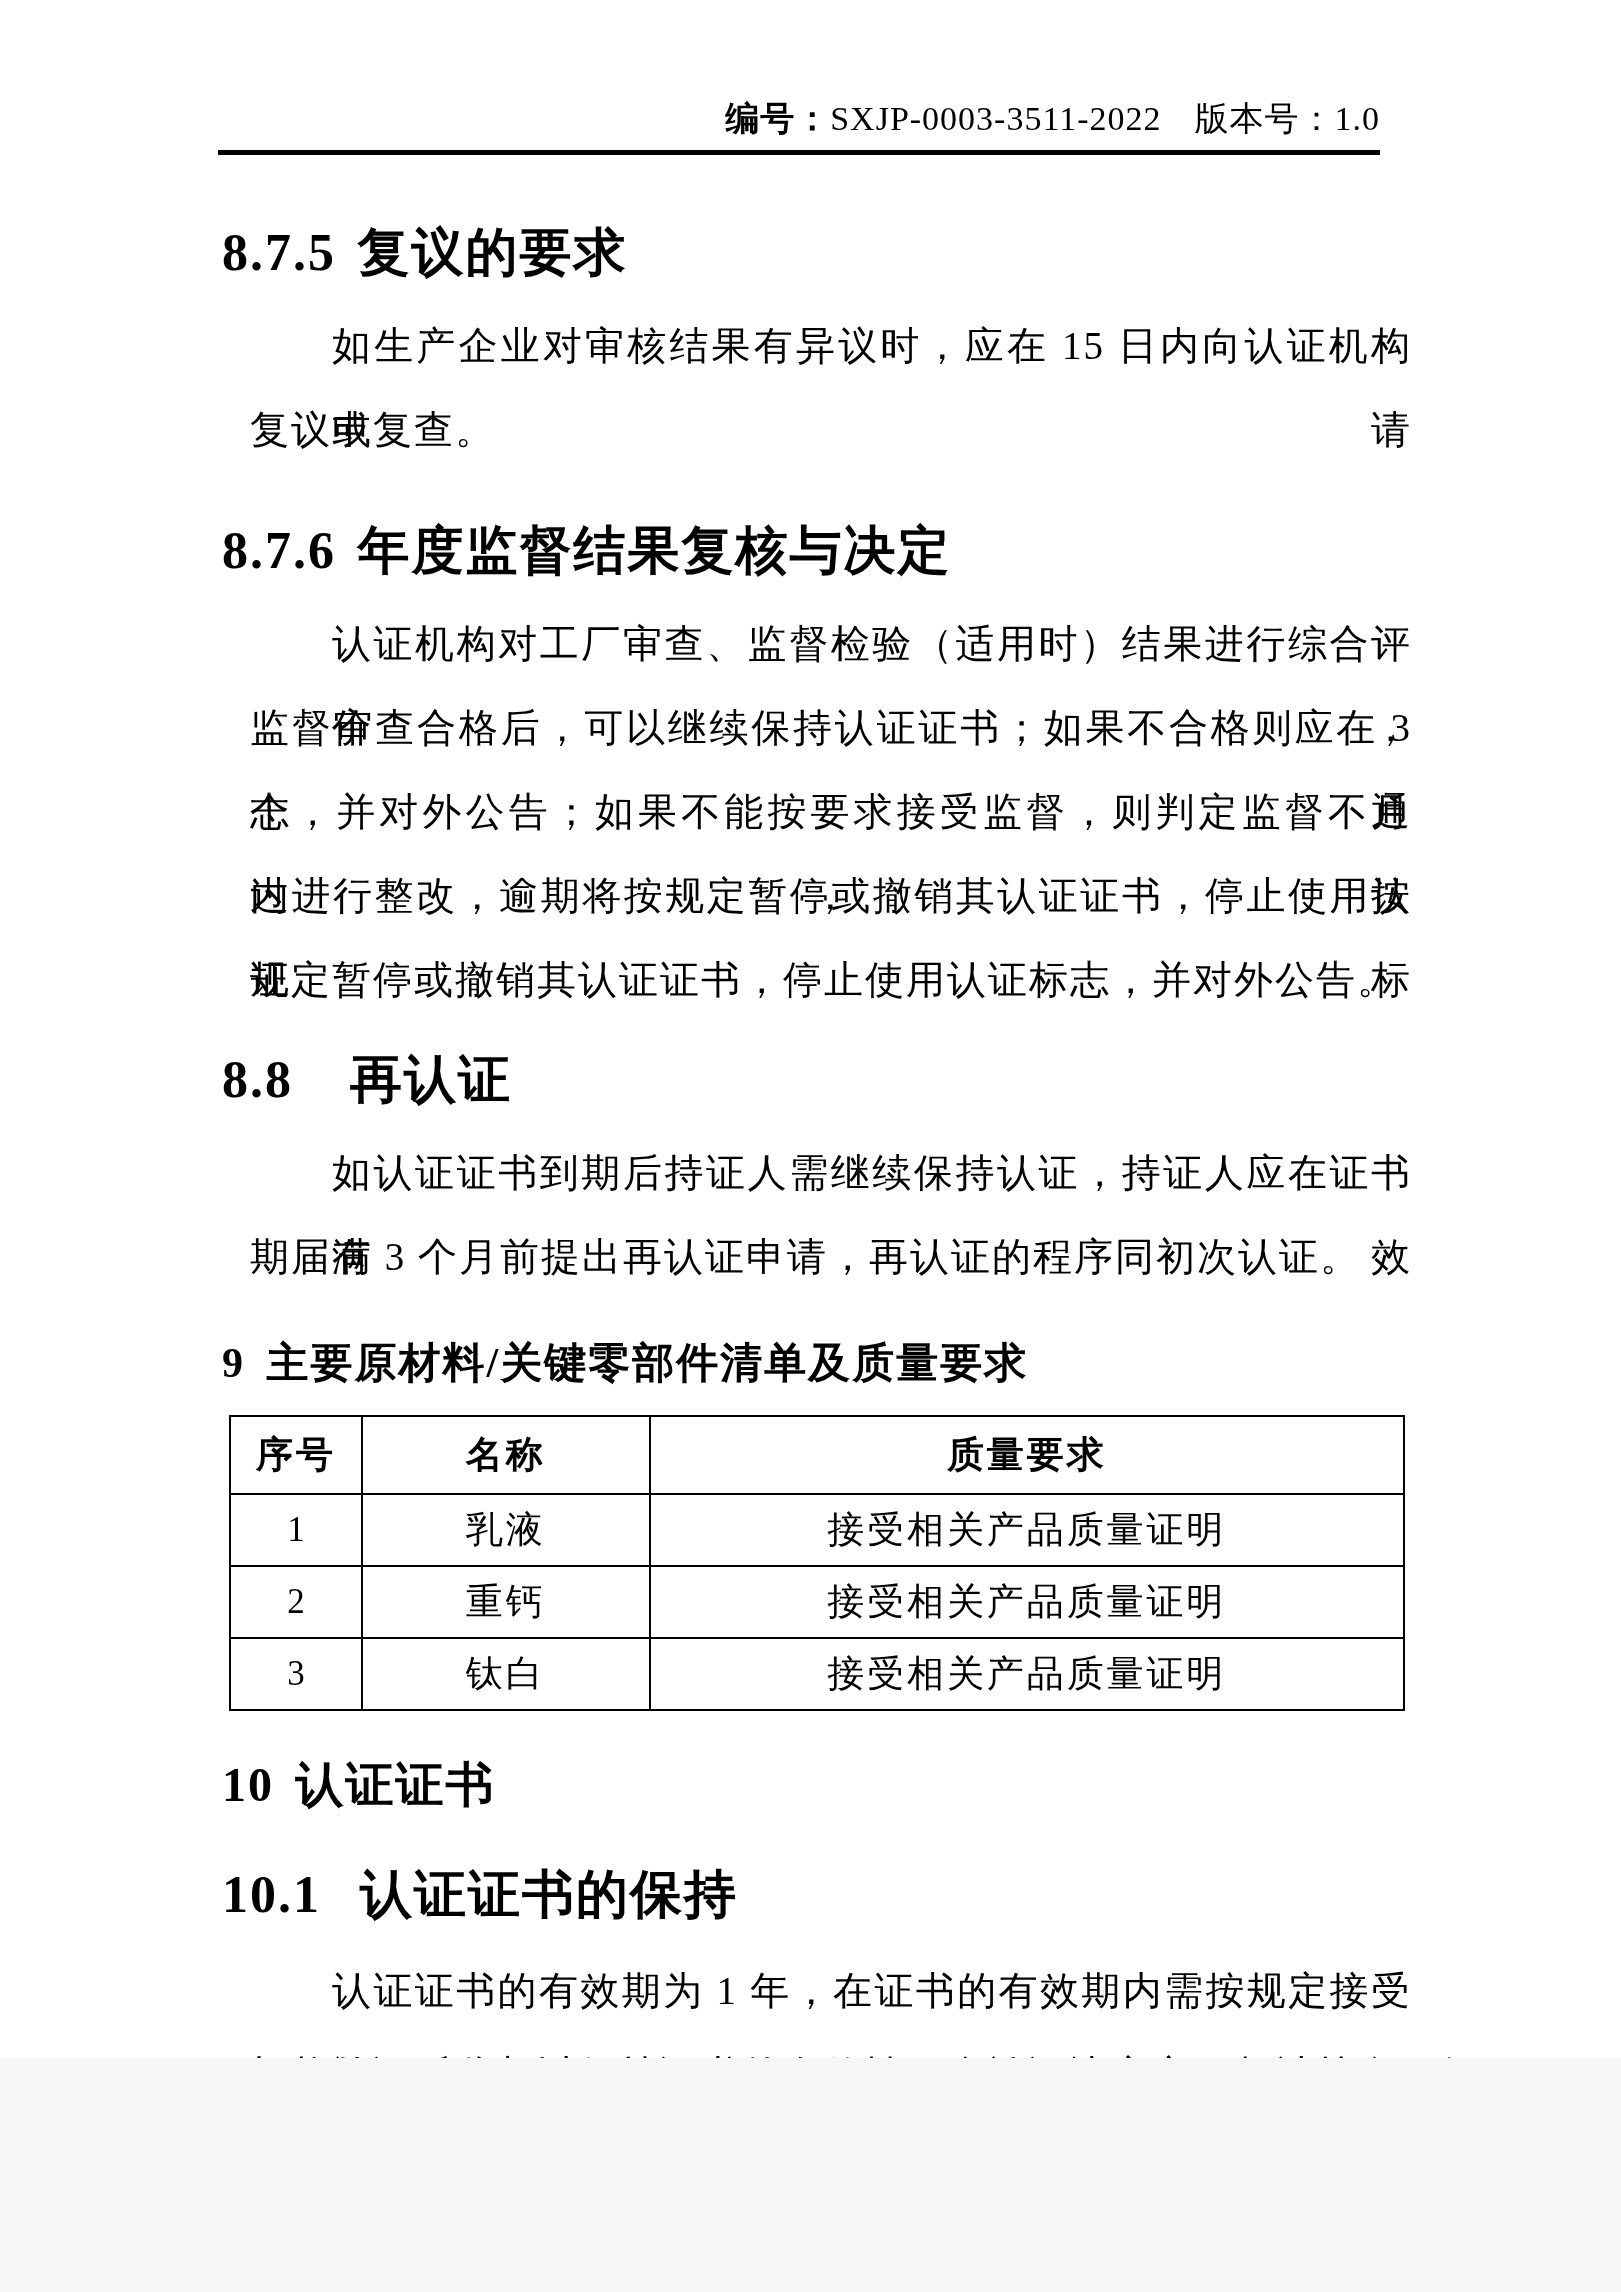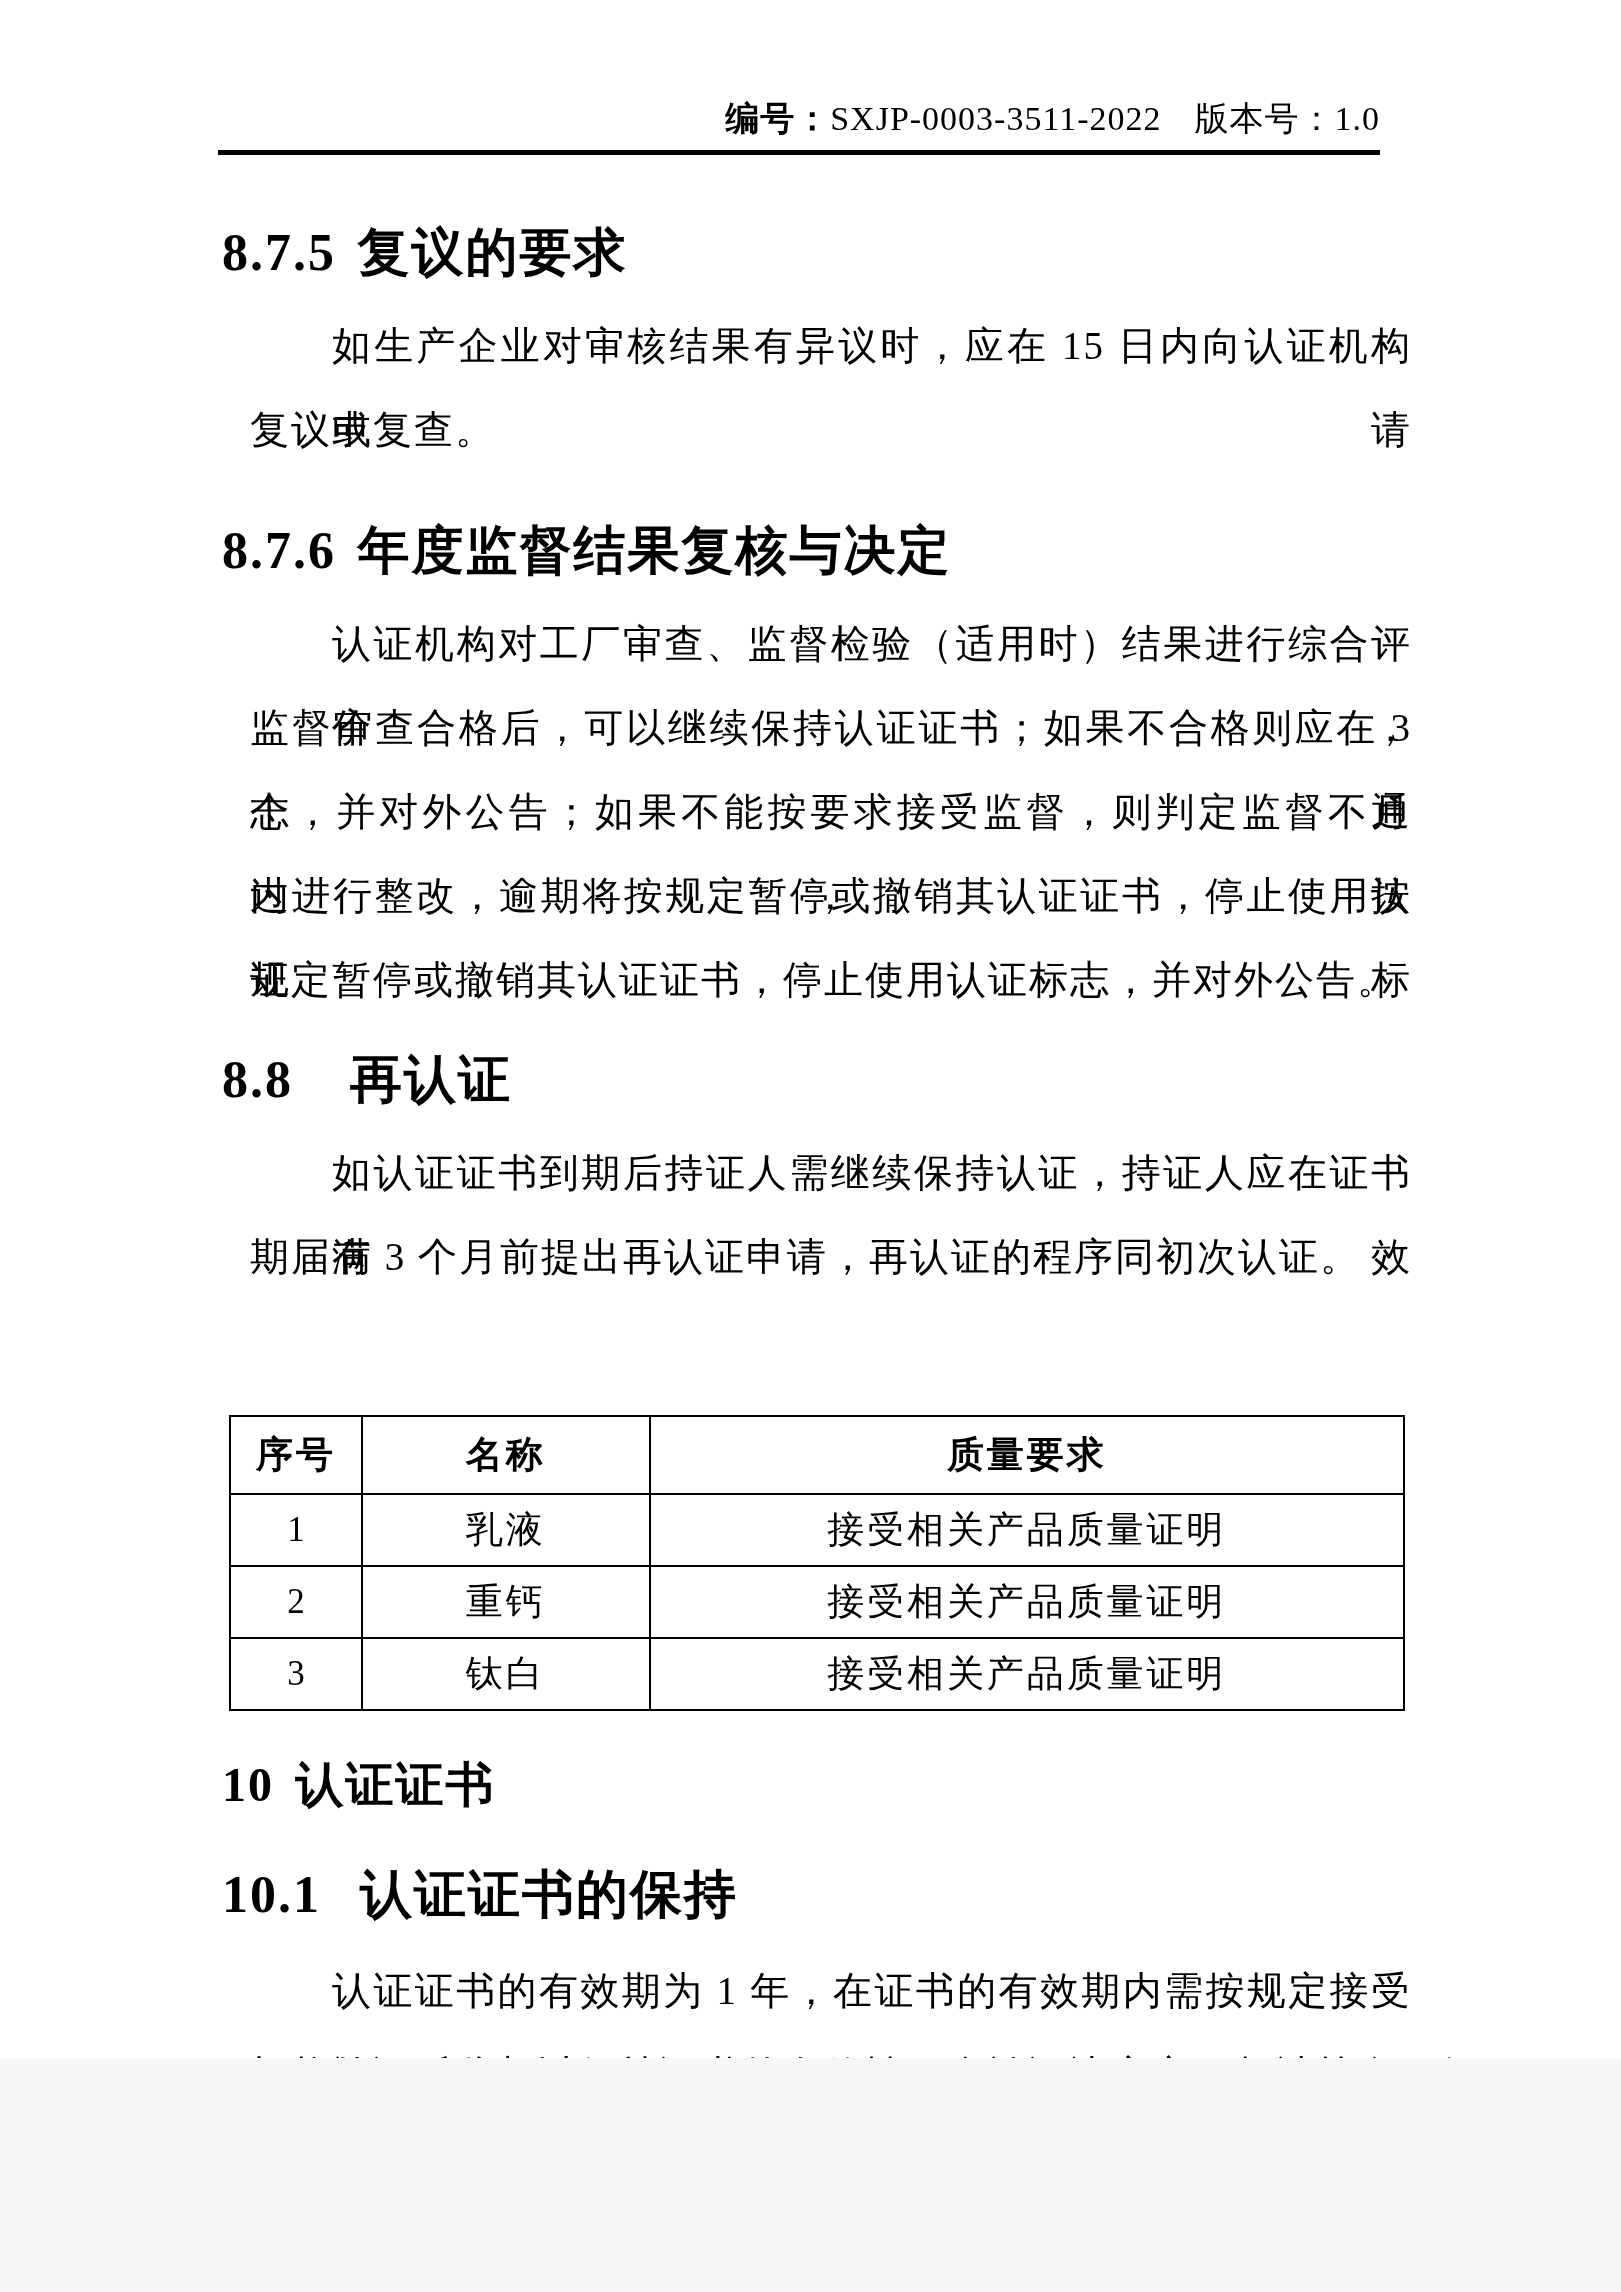--- a/index.html
+++ b/index.html
@@ -122,20 +122,23 @@
 
   <div class="abs heading" style="top:1045px;">
     <span class="num">8.8</span><span class="gap-l"></span><span>再认证</span>
   </div>
 
   <div class="abs para" style="top:1131px;">
     <div class="pline fill indent">如认证证书到期后持证人需继续保持认证，持证人应在证书有效</div>
     <div class="pline">期届满 3 个月前提出再认证申请，再认证的程序同初次认证。</div>
   </div>
 
+  <div class="abs heading" style="top:1335px;font-size:42px;">
+    <span class="num">9</span><span class="gap-s"></span><span>主要原材料/关键零部件清单及质量要求</span>
+  </div>
 
   <table class="abs materials-table">
     <thead>
       <tr>
         <th class="col-no">序号</th>
         <th class="col-name">名称</th>
         <th class="col-req">质量要求</th>
       </tr>
     </thead>
     <tbody>

